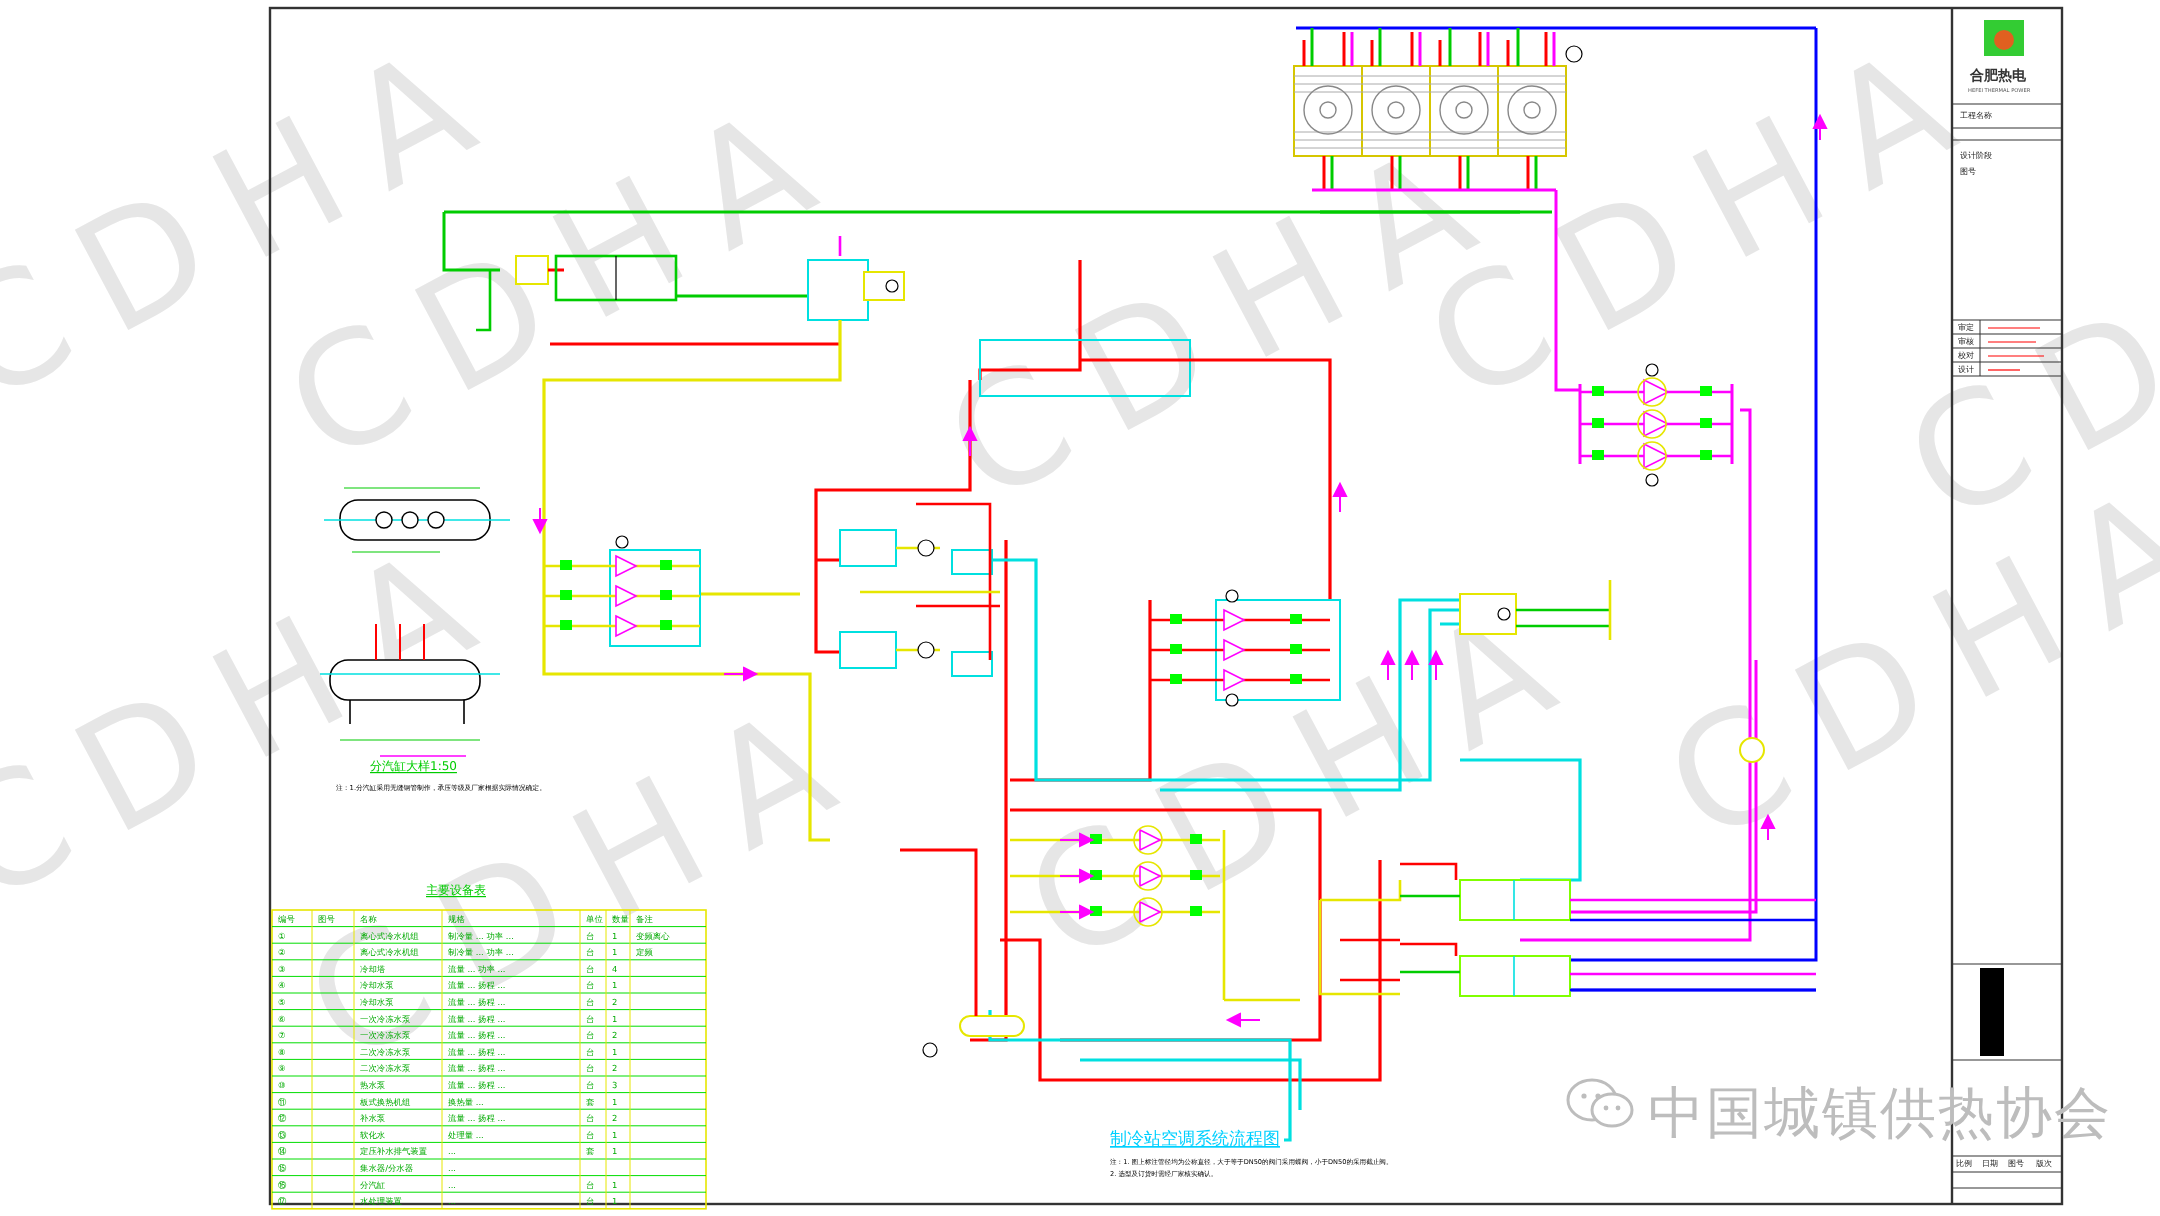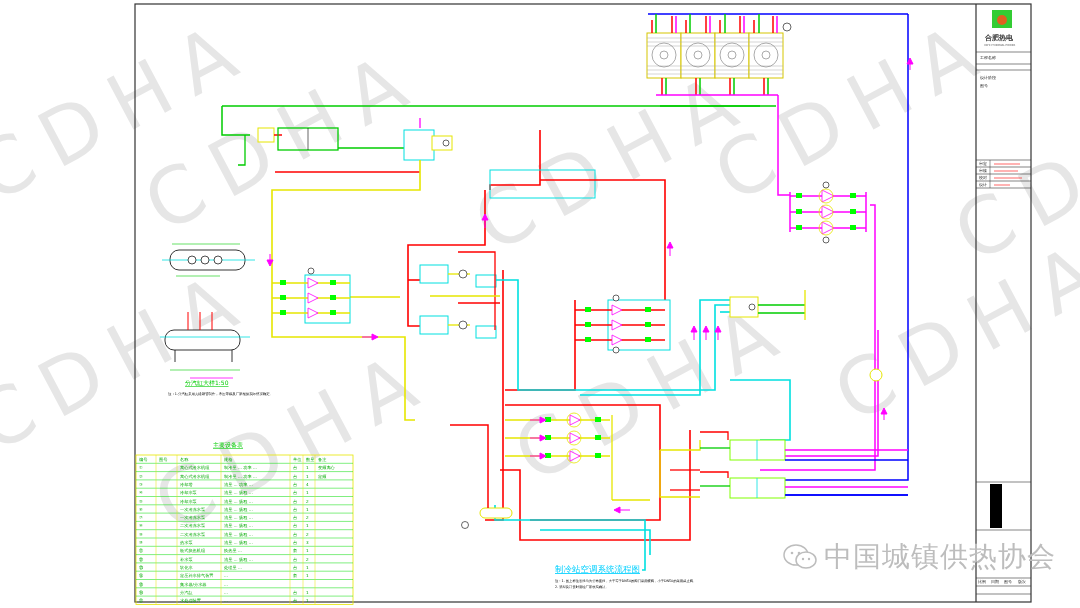--- a/index.html
+++ b/index.html
@@ -3,21 +3,21 @@
 <meta charset="utf-8">
 <style>
   html, body { margin:0; padding:0; background:#ffffff; }
   body { width:1080px; height:608px; position:relative; overflow:hidden;
          font-family:"DejaVu Sans", sans-serif; }
   #stage { position:absolute; left:0; top:0; width:1080px; height:608px; }
   svg text { font-family:"DejaVu Sans", sans-serif; }
   .wm { position:absolute; color:#e6e6e6; font-family:"DejaVu Sans", sans-serif;
         font-size:78px; letter-spacing:18px; transform:rotate(-28deg);
         transform-origin:left top; pointer-events:none; white-space:nowrap; }
-  .wechat { position:absolute; left:782px; top:538px; display:flex; align-items:center;
+  .wechat { position:absolute; left:782px; top:538px; display:flex; align-items:flex-start;
             color:#bdbdbd; font-size:28px; font-family:"DejaVu Sans", sans-serif;
             letter-spacing:1px; }
   .wechat .bubble { width:36px; height:28px; margin-right:6px; }
   .titleblock-text { font-size:4px; fill:#222; }
 </style>
 </head>
 <body>
 
 <div class="wm" style="left:-40px;top:140px;">CDHA</div>
 <div class="wm" style="left:-40px;top:390px;">CDHA</div>

